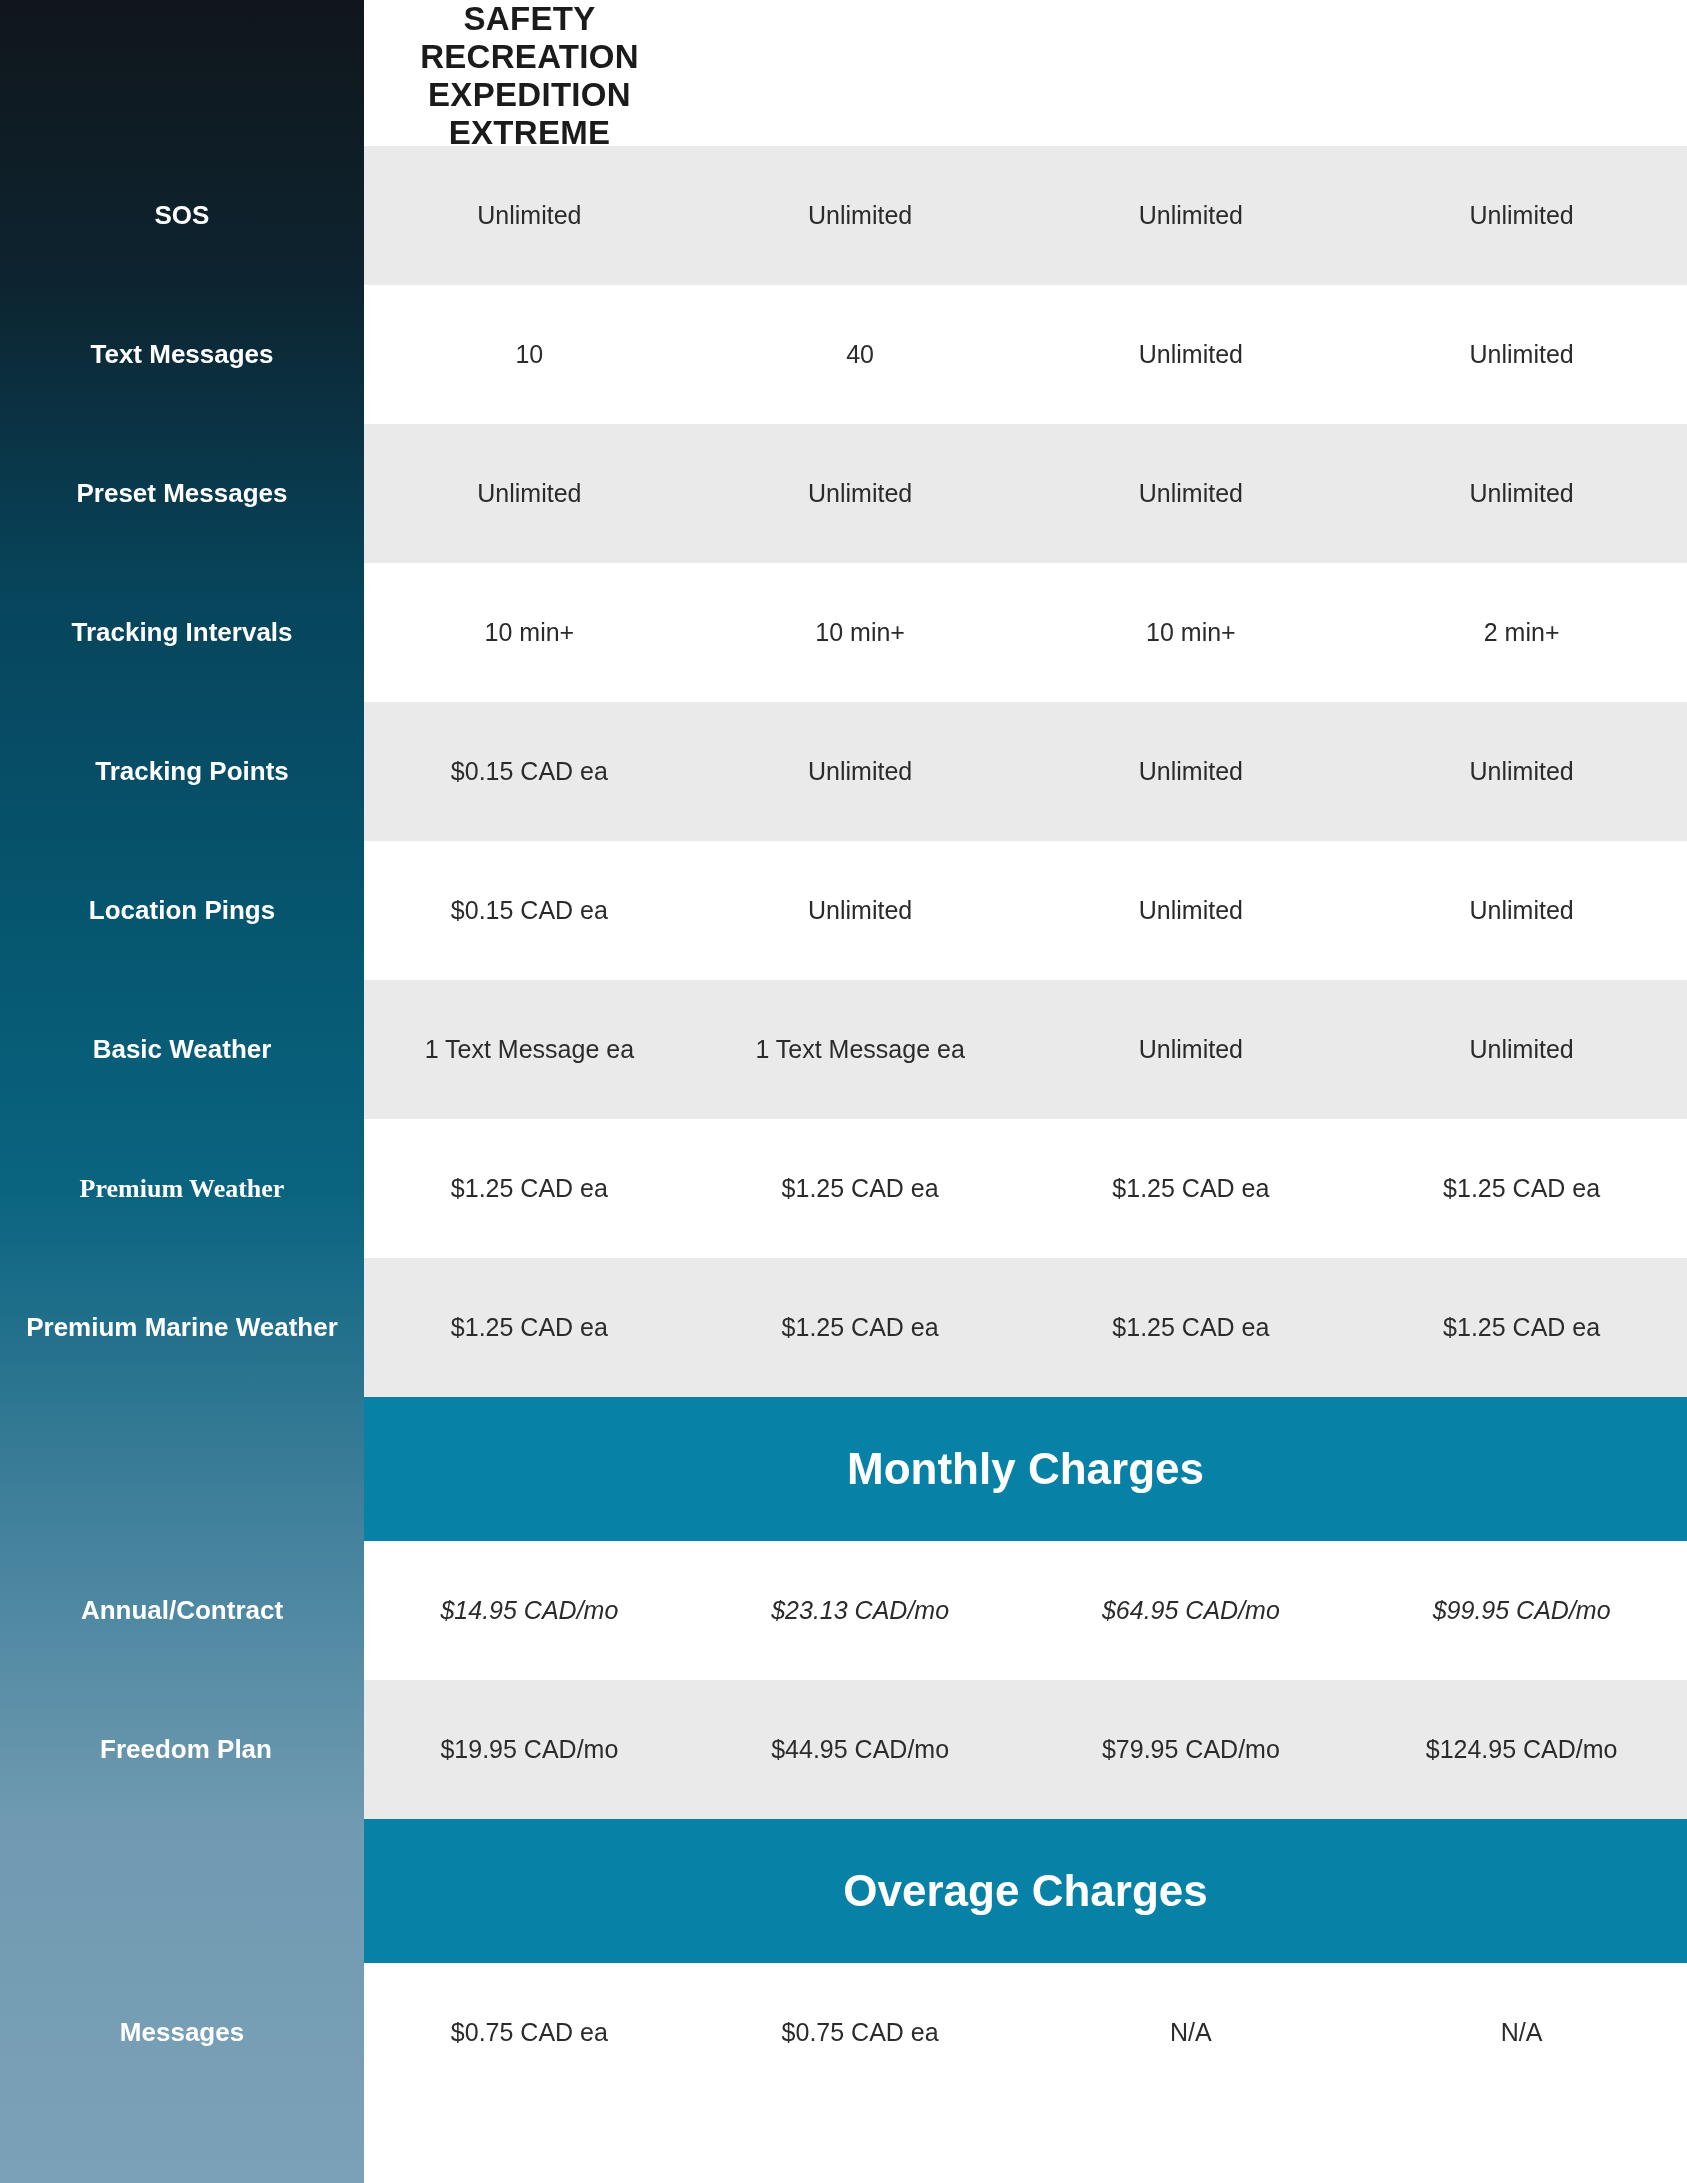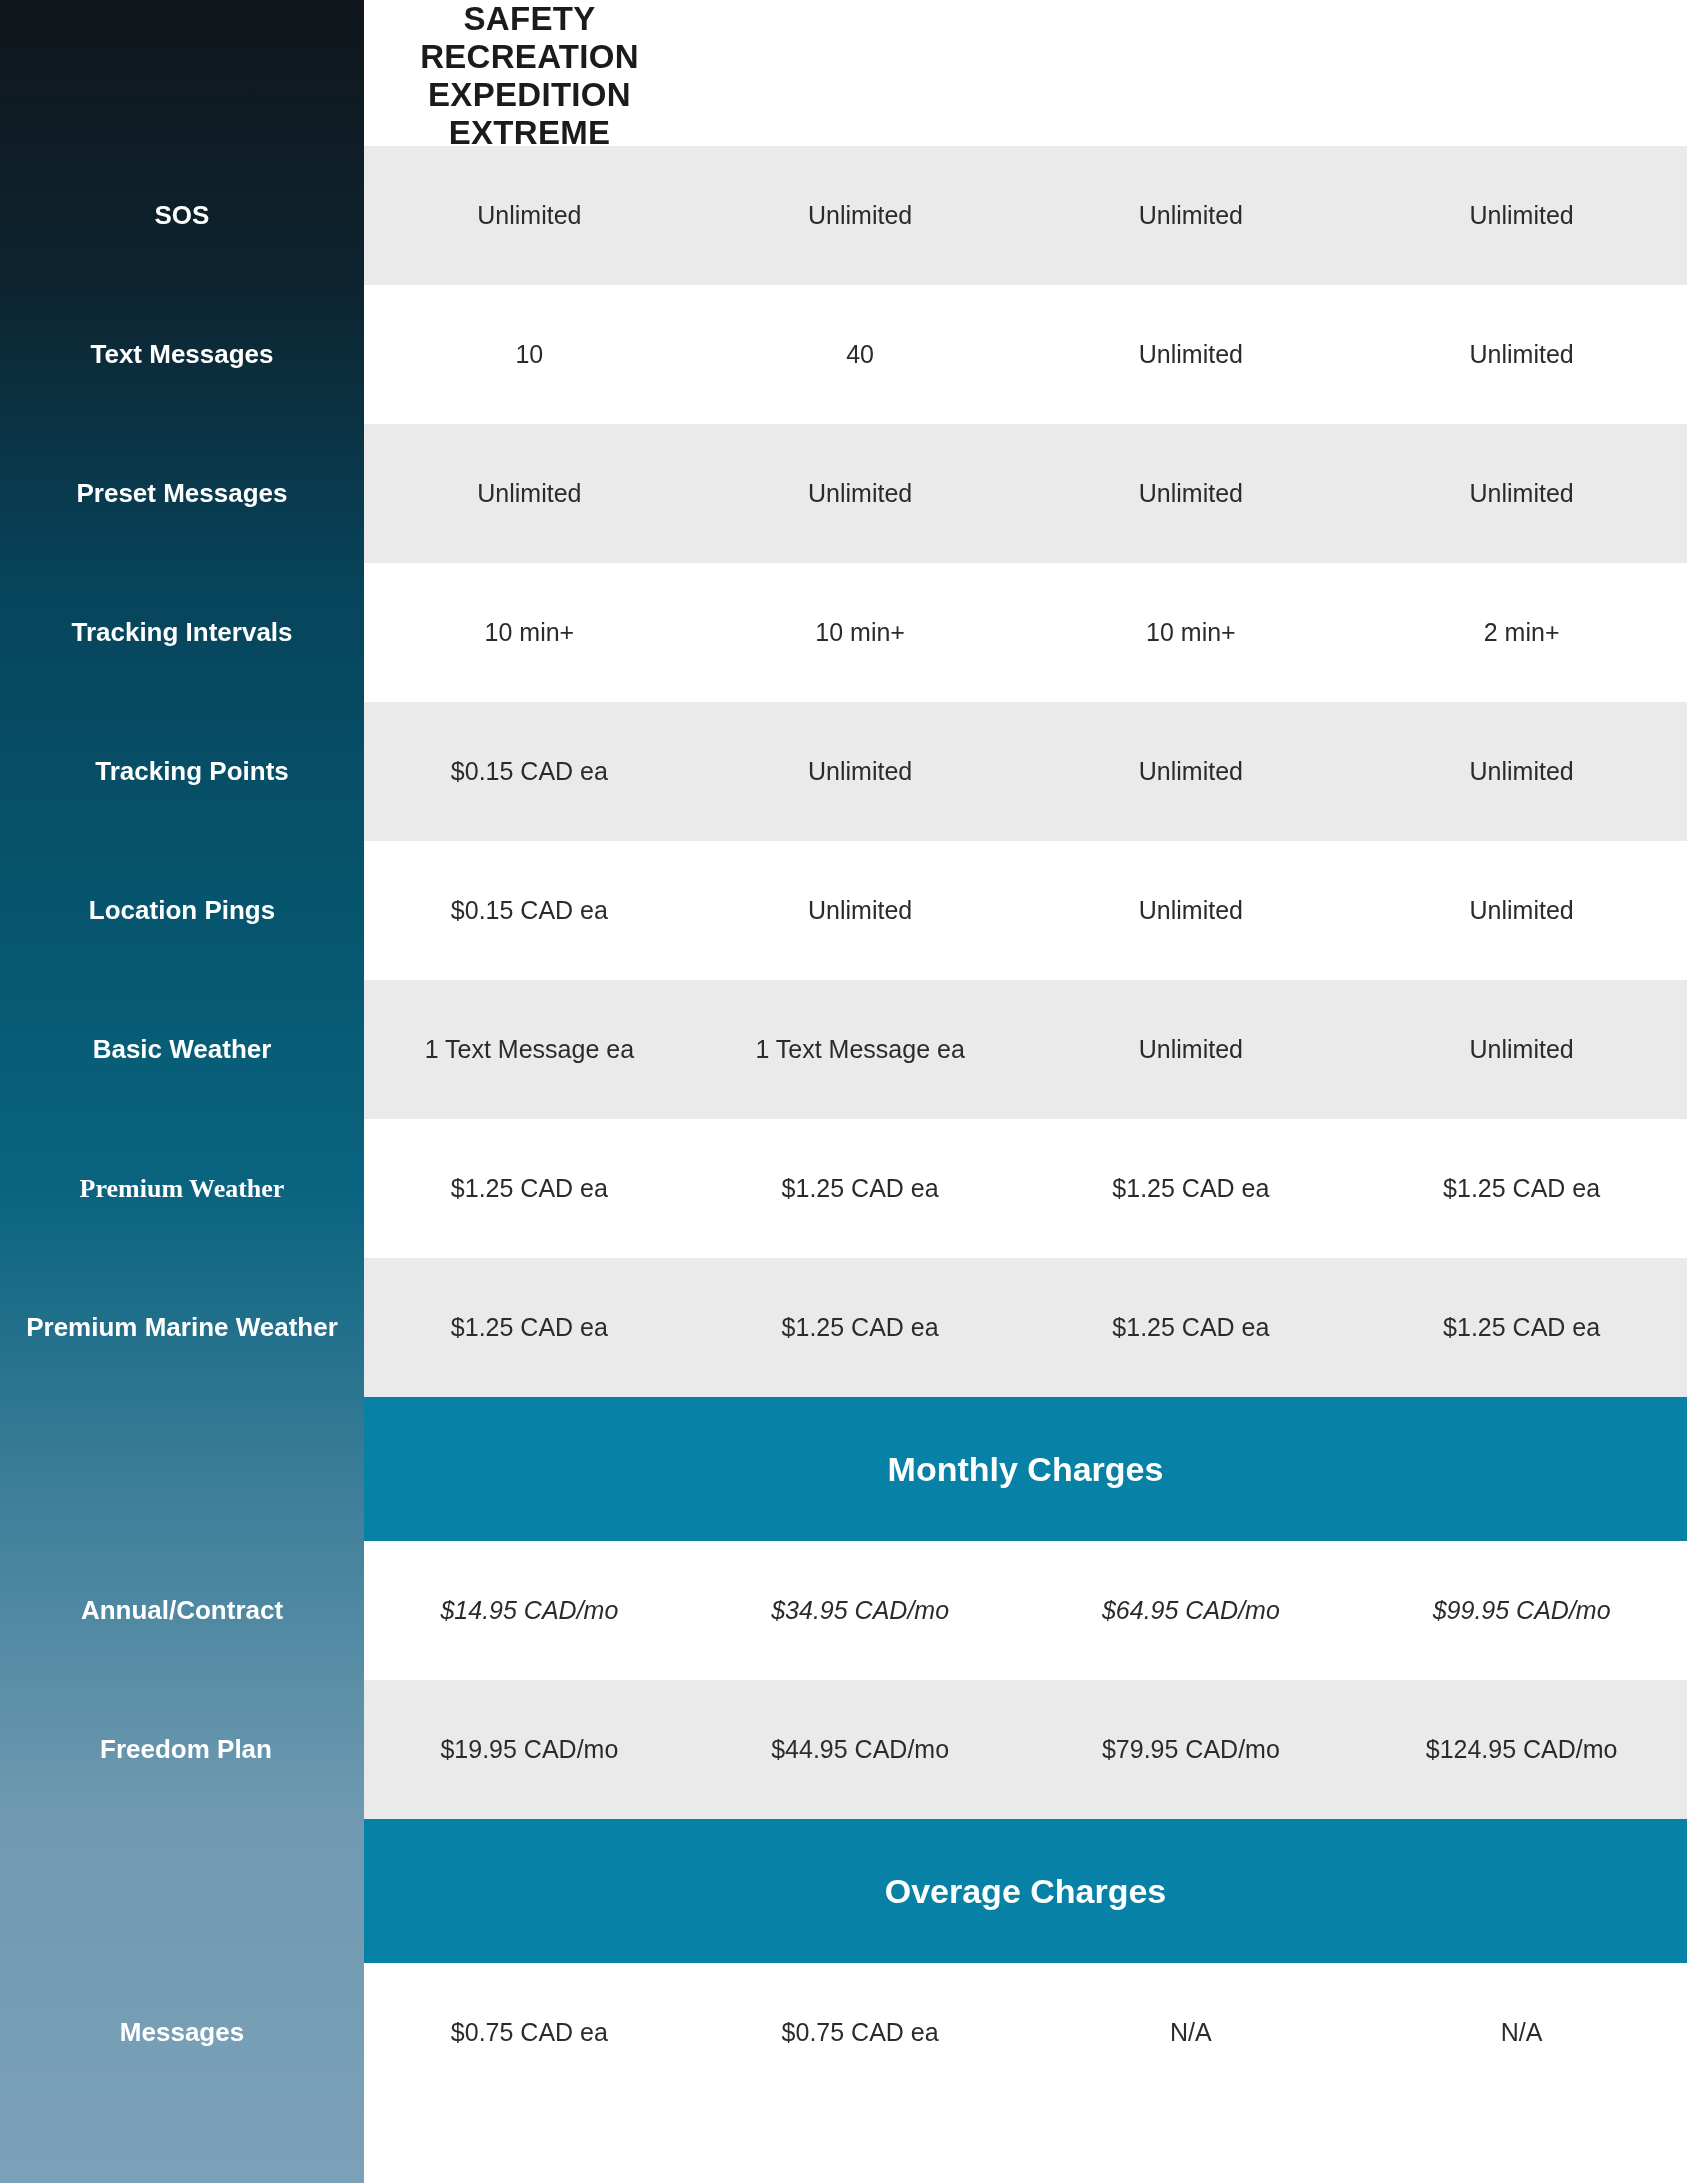--- a/index.html
+++ b/index.html
@@ -101,21 +101,21 @@
     font-size: 25px;
     font-weight: normal;
   }
 
   
   .banner-row { background: #0781a6; }
   .banner-text {
     width: 100%;
     color: #ffffff;
     font-weight: bold;
-    font-size: 34px;
+    font-size: 44px;
     display: flex;
     align-items: center;
     justify-content: center;
     text-align: center;
   }
 </style>
 </head>
 <body>
 
 <div class="sheet">
@@ -197,21 +197,21 @@
         <div class="cell data-cell">$1.25 CAD ea</div>
         <div class="cell data-cell">$1.25 CAD ea</div>
         <div class="cell data-cell">$1.25 CAD ea</div>
         <div class="cell data-cell">$1.25 CAD ea</div>
       </div>
       <div class="row banner-row" style="height: 144px; flex: 0 0 144px;">
         <div class="banner-text">Monthly Charges</div>
       </div>
       <div class="row white" style="height: 139px; flex: 0 0 139px; font-style: italic;">
         <div class="cell data-cell">$14.95 CAD/mo</div>
-        <div class="cell data-cell">$34.95 CAD/mo</div>
+        <div class="cell data-cell">$23.13 CAD/mo</div>
         <div class="cell data-cell">$64.95 CAD/mo</div>
         <div class="cell data-cell">$99.95 CAD/mo</div>
       </div>
       <div class="row gray" style="height: 139px; flex: 0 0 139px;">
         <div class="cell data-cell">$19.95 CAD/mo</div>
         <div class="cell data-cell">$44.95 CAD/mo</div>
         <div class="cell data-cell">$79.95 CAD/mo</div>
         <div class="cell data-cell">$124.95 CAD/mo</div>
       </div>
       <div class="row banner-row" style="height: 144px; flex: 0 0 144px;">

